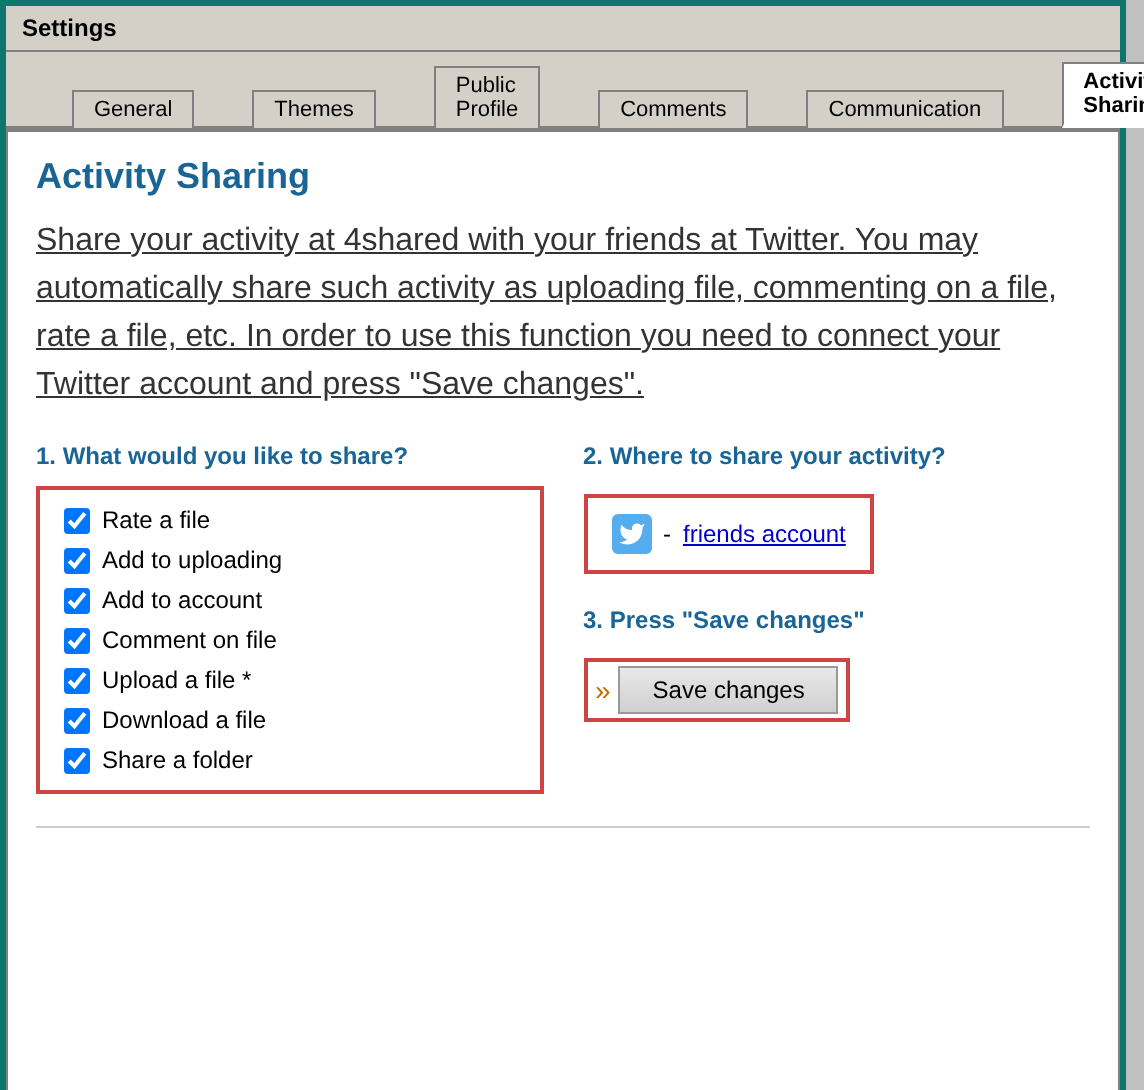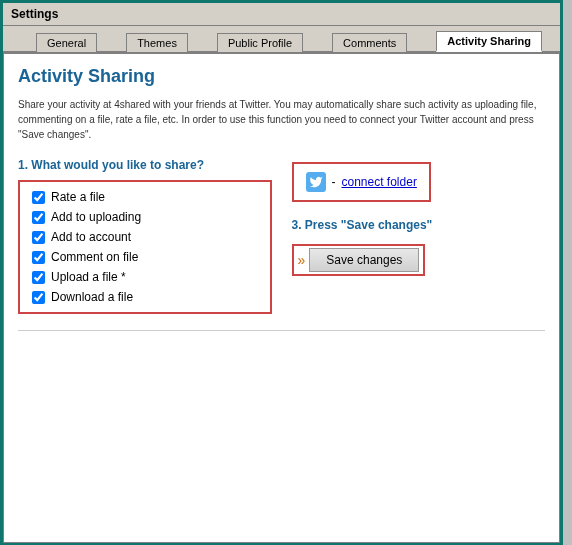--- a/index.html
+++ b/index.html
@@ -57,24 +57,25 @@
       margin: 0;
       min-height: 490px;
     }
     .page-title {
       font-size: 18px;
       font-weight: bold;
       color: #1a6496;
       margin-bottom: 10px;
     }
     .description {
-      font-size: 10px;
+      font-size: 16px;
       color: #333;
       line-height: 1.5;
       margin-bottom: 16px;
+      text-decoration: underline;
     }
     .two-col {
       display: flex;
       gap: 20px;
       margin-bottom: 16px;
     }
     .col-left {
       flex: 1;
     }
     .col-right {
@@ -182,20 +183,23 @@
     </div>
     <div class="tab">
       <span>Themes</span>
     </div>
     <div class="tab">
       <span>Public Profile</span>
     </div>
     <div class="tab">
       <span>Comments</span>
     </div>
+    <div class="tab">
+      <span>Communication</span>
+    </div>
     <div class="tab active">
       <span>Activity Sharing</span>
     </div>
   </div>
 
   <div class="content">
     <div class="page-title">Activity Sharing</div>
     <div class="description">Share your activity at 4shared with your friends at Twitter. You may automatically share such activity as uploading file, commenting on a file, rate a file, etc. In order to use this function you need to connect your Twitter account and press "Save changes".</div>
 
     <div class="two-col">
@@ -219,32 +223,37 @@
             <span>Comment on file</span>
           </label>
           <label class="checkbox-item">
             <input type="checkbox" checked="" style="">
             <span>Upload a file *</span>
           </label>
           <label class="checkbox-item">
             <input type="checkbox" checked="" style="">
             <span>Download a file</span>
           </label>
+          <label class="checkbox-item">
+            <input type="checkbox" checked="" style="">
+            <span>Share a folder</span>
+          </label>
         </div>
       </div>
 
       <div class="col-right">
+        <div class="section-title">2. Where to share your activity?</div>
         <div class="connect-box">
           <div class="twitter-icon">
             <svg width="14" height="14" viewBox="0 0 24 24" fill="white">
               <path d="M23 3a10.9 10.9 0 01-3.14 1.53 4.48 4.48 0 00-7.86 3v1A10.66 10.66 0 013 4s-4 9 5 13a11.64 11.64 0 01-7 2c9 5 20 0 20-11.5a4.5 4.5 0 00-.08-.83A7.72 7.72 0 0023 3z"></path>
             </svg>
           </div>
           <span>- </span>
-          <a class="connect-link">connect folder</a>
+          <a class="connect-link">friends account</a>
         </div>
 
         <div class="section3">
           <div class="section-title">3. Press "Save changes"</div>
           <div class="save-box">
             <span class="arrow-icon">»</span>
             <button class="save-btn">Save changes</button>
           </div>
         </div>
       </div>

